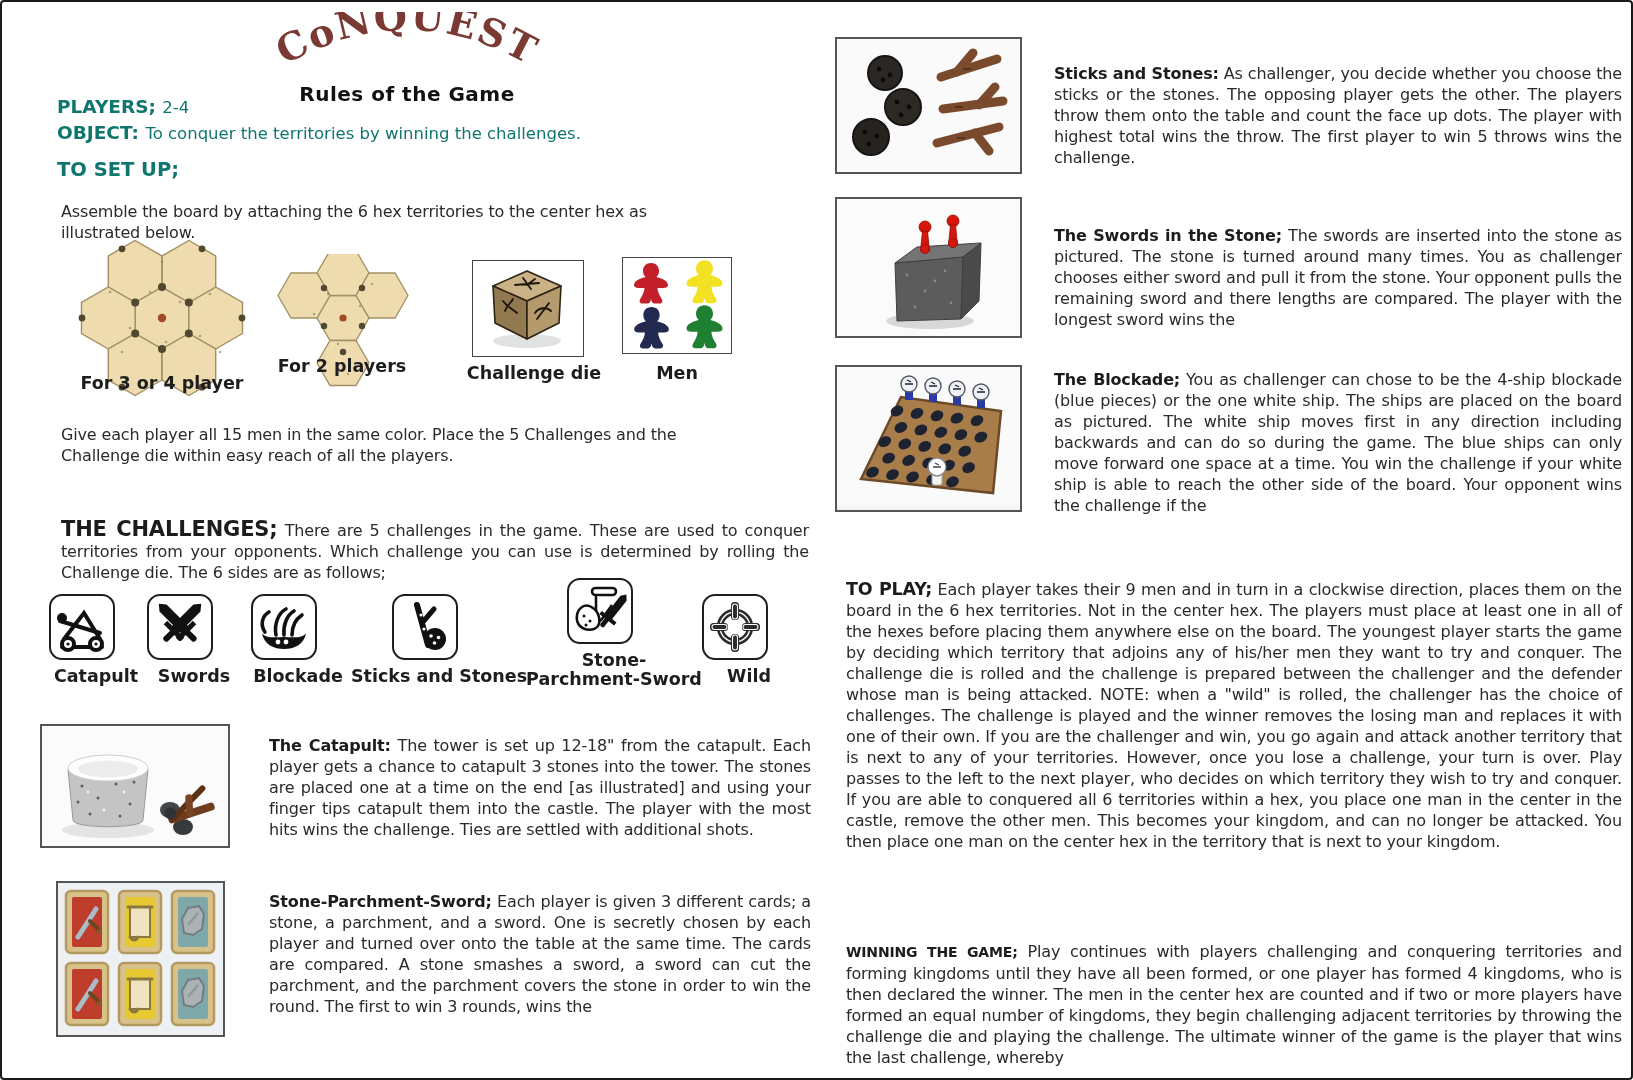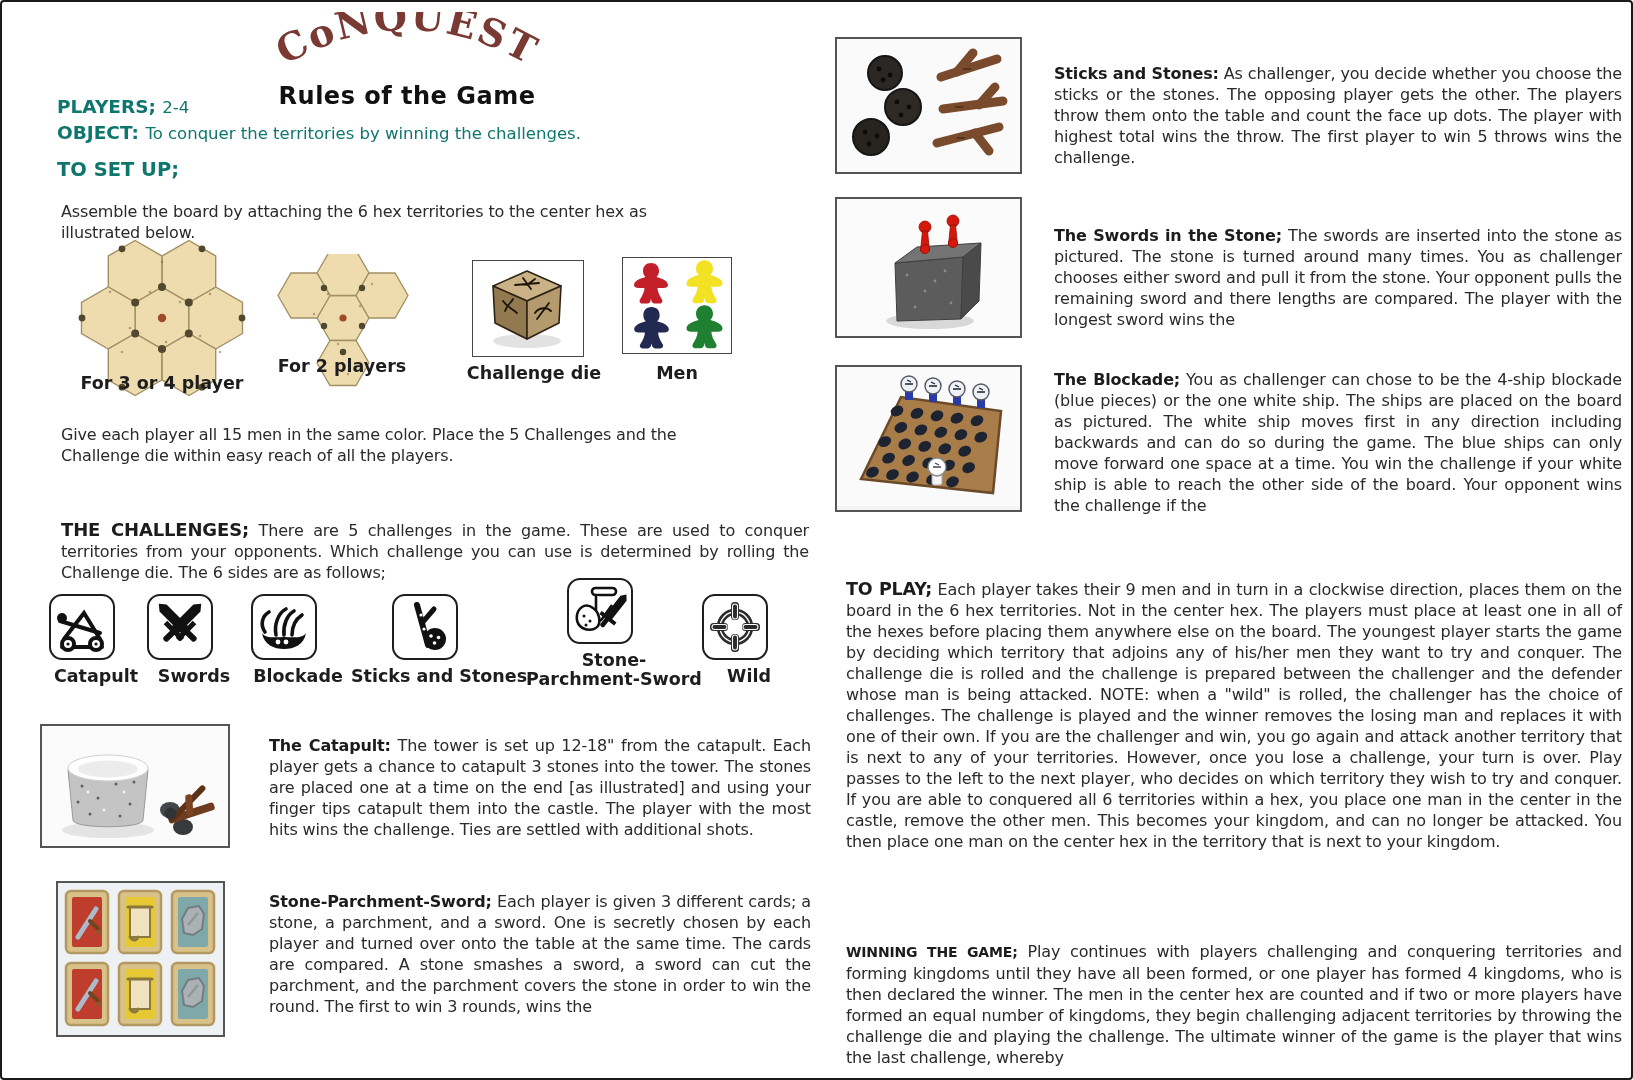--- a/index.html
+++ b/index.html
@@ -5,21 +5,21 @@
   html,body{margin:0;padding:0;background:#ffffff;}
   .page{position:relative;width:1633px;height:1080px;background:#fff;border:2px solid #1a1a1a;
         border-radius:4px;box-sizing:border-box;overflow:hidden;
         font-family:"DejaVu Sans",sans-serif;color:#2b2b2b;}
   .abs{position:absolute;}
   .j{text-align:justify;}
   .body{font-size:16px;line-height:21px;letter-spacing:-0.15px;color:#2a2a2a;margin:17px;}
   .lead{font-weight:bold;color:#1c1c1c;}
   .hline{font-size:18.5px;font-weight:bold;color:#0f766e;}
   .hval{font-size:16.5px;font-weight:normal;}
-  .subtitle{font-size:24px;font-weight:bold;color:#111;text-align:center;letter-spacing:0.5px;margin-top:-6px;}
+  .subtitle{font-size:20px;font-weight:bold;color:#111;text-align:center;letter-spacing:0.5px;margin-top:-6px;}
   .caption{font-weight:bold;font-size:17.5px;color:#1d1d1d;text-align:center;line-height:19px;}
   .photo{border:2px solid #555;background:#f4f4f4;box-sizing:border-box;display:block;}
   .framebox{border:1.5px solid #444;background:#fff;box-sizing:border-box;display:block;}
   .chicon{display:flex;flex-direction:column;align-items:center;}
   .iconbox{width:66px;height:66px;border:2.5px solid #1e1e1e;border-radius:13px;background:#fff;
            display:flex;align-items:center;justify-content:center;box-sizing:border-box;}
   .chlabel{font-weight:bold;font-size:17.5px;color:#1d1d1d;text-align:center;line-height:19px;margin-top:7px;margin-left:28px;}
 </style>
 </head>
 <body>
@@ -149,21 +149,21 @@
       <use href="#mp" transform="translate(55,-2) scale(0.53)" fill="#f2e223"></use>
       <use href="#mp" transform="translate(3,45) scale(0.51)" fill="#232a52"></use>
       <use href="#mp" transform="translate(55,43) scale(0.53)" fill="#1e8030"></use>
     </svg>
   </div>
   <div class="abs caption" style="left:620px;top:362px;width:110px">Men</div>
 
   <p class="abs body" style="left:42px;top:405px;width:695px">Give each player all 15 men in the same color. Place the 5 Challenges and the Challenge die within easy reach of all the players.</p>
 
   <p class="abs body j" style="left:42px;top:500px;width:748px">
-    <b class="lead" style="font-size:18px">THE CHALLENGES;</b>
+    <b class="lead" style="font-size:21px">THE CHALLENGES;</b>
     <span>There are 5 challenges in the game. These are used to conquer territories from your opponents. Which challenge you can use is determined by rolling the Challenge die. The 6 sides are as follows;</span>
   </p>
 
   <div class="abs chicon" style="left:15px;top:592px;width:130px">
     <div class="iconbox">
       <svg width="56" height="56" viewBox="0 0 56 56">
         <g stroke="#111" stroke-width="4" stroke-linecap="round" fill="none">
           <path d="M10 40 L30 14 L46 40"></path>
             <path d="M6 22 L46 34"></path>
             <path d="M8 48 L48 48"></path>

